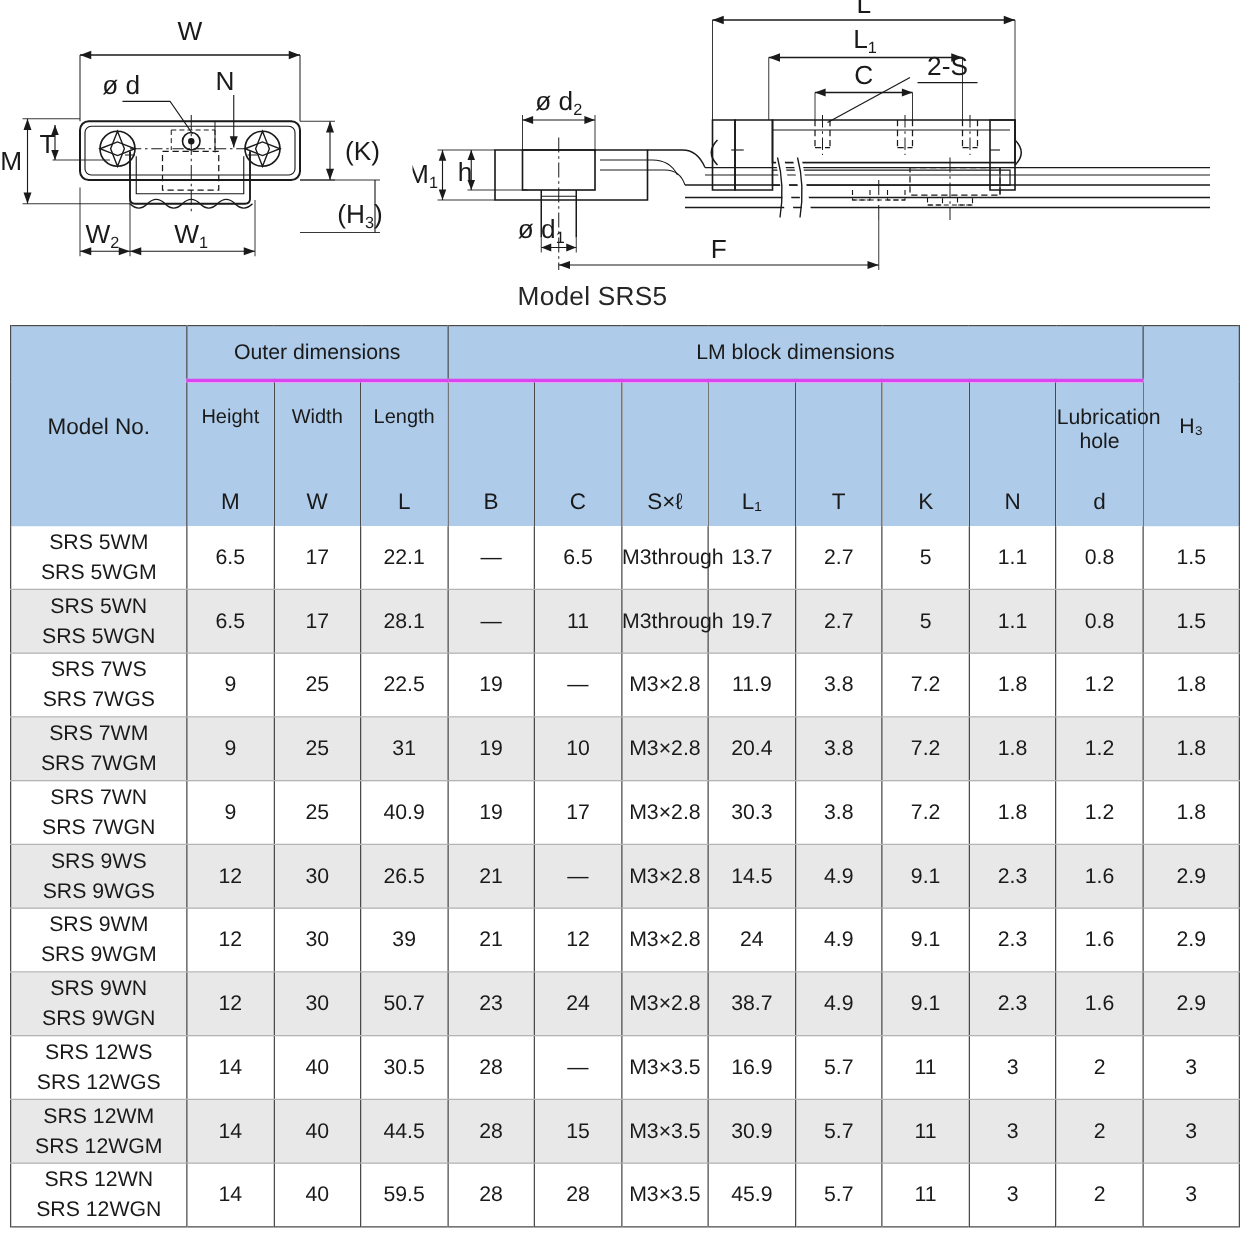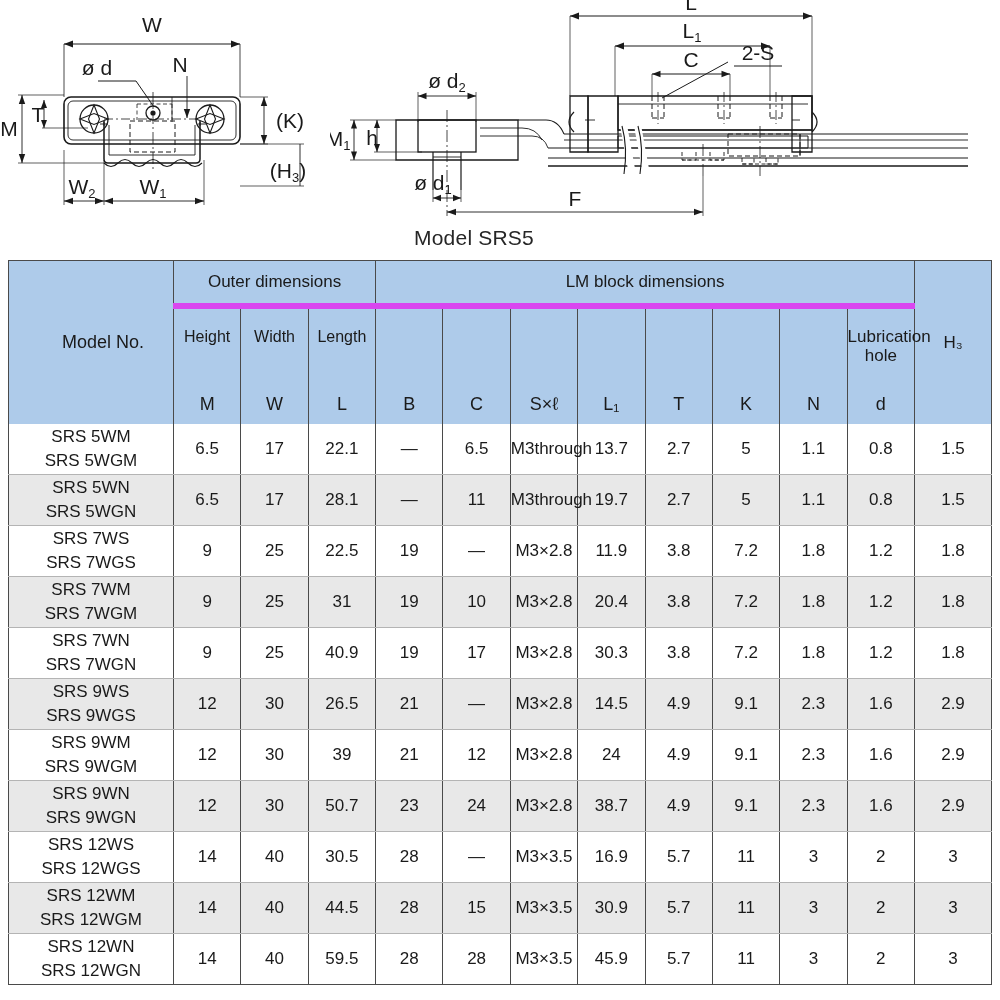--- a/index.html
+++ b/index.html
@@ -66,21 +66,21 @@
     font-size: 17px;
     color: #1a1a1a;
     padding: 0;
   }
   table.spec thead th {
     background: #aecbea;
   }
   .hdr-group {
     height: 42px;
     font-size: 18px;
-    border-bottom: 6px solid #d946ef;
+    border-bottom: 3px solid #d946ef;
   }
   .hdr-blank {
     border-bottom: none !important;
   }
   .hdr-model {
     font-size: 18px;
   }
   .hdr-sym {
     height: 115px;
     position: relative;
@@ -341,21 +341,21 @@
     <text class="dimlbl" x="245" y="206" text-anchor="middle">F</text>
   </svg>
 </div>
 
 <div id="caption">Model SRS5</div>
 
 <div id="spec-wrap">
   <table class="spec">
     <thead>
       <tr>
-        <th class="hdr-group hdr-blank" rowspan="2" style="width:140px;padding-left:24px;">
+        <th class="hdr-group hdr-blank" rowspan="2" style="width:140px;">
           <span class="hdr-model">Model No.</span>
         </th>
         <th class="hdr-group" colspan="3">Outer dimensions</th>
         <th class="hdr-group" colspan="8">LM block dimensions</th>
         <th class="hdr-group hdr-blank" rowspan="2" style="width:76px;">
           <span class="sy">H₃</span>
         </th>
       </tr>
       <tr>
         <th class="hdr-sym" style="width:64px;">

